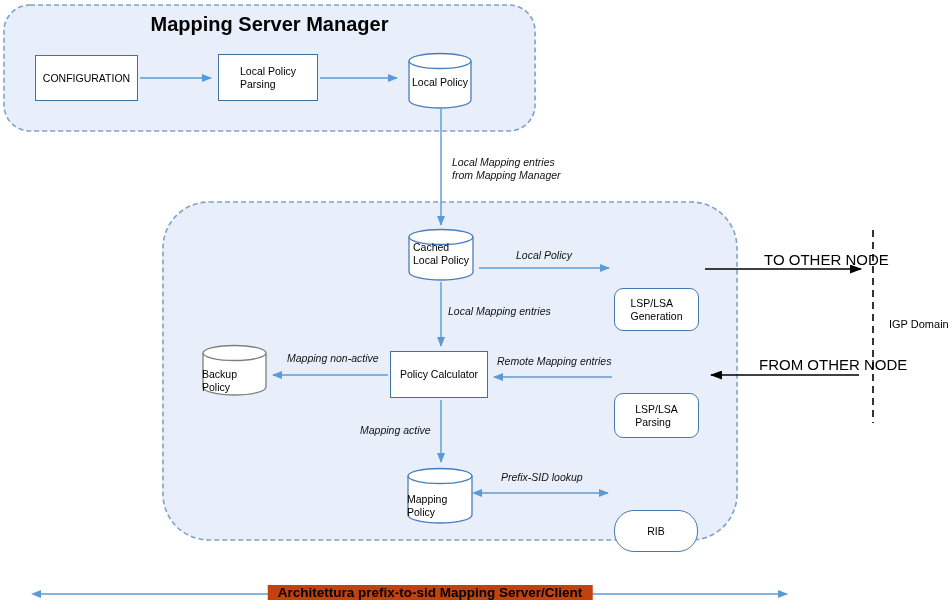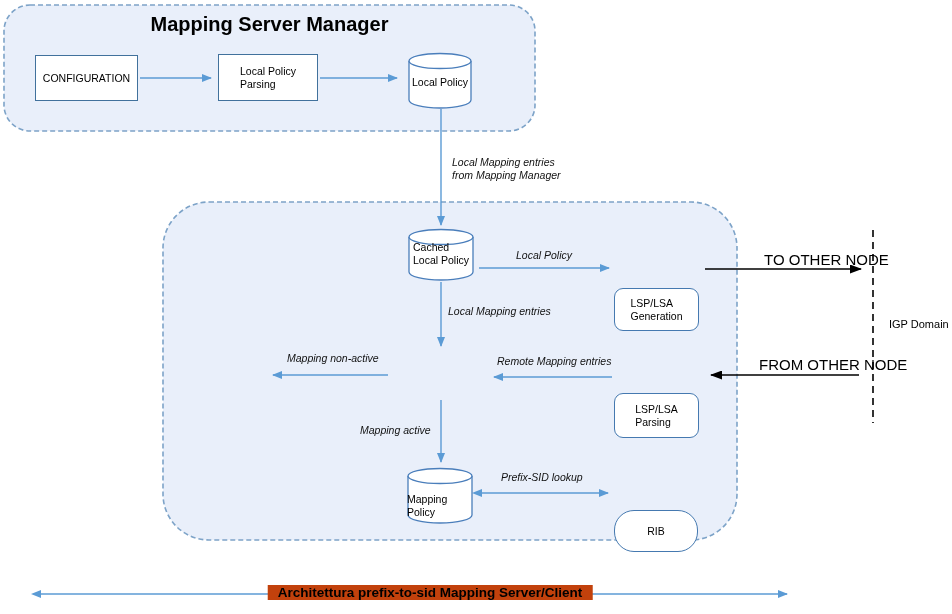--- a/index.html
+++ b/index.html
@@ -85,20 +85,25 @@
     <span class="lines">
         <div>CONFIGURATION</div>
       </span>
   </div>
   <div class="rect-node" style="left:218px;top:54px;width:100px;height:47px;">
     <span class="lines">
         <div>Local Policy</div>
         <div>Parsing</div>
       </span>
   </div>
+  <div class="rect-node center" style="left:390px;top:351px;width:98px;height:47px;">
+    <span class="lines">
+        <div>Policy Calculator</div>
+      </span>
+  </div>
   <div class="rect-node rounded" style="left:614px;top:248px;width:85px;height:43px;">
     <span class="lines">
         <div>LSP/LSA</div>
         <div>Generation</div>
       </span>
   </div>
   <div class="rect-node rounded" style="left:614px;top:353px;width:85px;height:45px;">
     <span class="lines">
         <div>LSP/LSA</div>
         <div>Parsing</div>
@@ -123,20 +128,29 @@
   <div class="cyl" style="left:408px;top:228px;width:66px;height:53px;">
     <svg width="66" height="53" viewBox="0 0 66 53">
       <path d="M1,9 L1,44 A32,8 0 0 0 65,44 L65,9" fill="#ffffff" stroke="#4a7ebb" stroke-width="1.3"></path>
       <ellipse cx="33" cy="9" rx="32" ry="7.5" fill="#ffffff" stroke="#4a7ebb" stroke-width="1.3"></ellipse>
     </svg>
     <div class="cyl-label" style="top:13px;">
       <span class="lines"><div>Cached</div><div>Local Policy</div></span>
     </div>
   </div>
 
+  <div class="cyl" style="left:202px;top:344px;width:65px;height:52px;">
+    <svg width="65" height="52" viewBox="0 0 65 52">
+      <path d="M1,9 L1,43 A31.5,8 0 0 0 64,43 L64,9" fill="#ffffff" stroke="#7f7f7f" stroke-width="1.3"></path>
+      <ellipse cx="32.5" cy="9" rx="31.5" ry="7.5" fill="#ffffff" stroke="#7f7f7f" stroke-width="1.3"></ellipse>
+    </svg>
+    <div class="cyl-label" style="top:24px;">
+      <span class="lines"><div>Backup Policy</div></span>
+    </div>
+  </div>
 
   <div class="cyl" style="left:407px;top:467px;width:66px;height:57px;">
     <svg width="66" height="57" viewBox="0 0 66 57">
       <path d="M1,9 L1,48 A32,8 0 0 0 65,48 L65,9" fill="#ffffff" stroke="#4a7ebb" stroke-width="1.3"></path>
       <ellipse cx="33" cy="9" rx="32" ry="7.5" fill="#ffffff" stroke="#4a7ebb" stroke-width="1.3"></ellipse>
     </svg>
     <div class="cyl-label" style="top:26px;">
       <span class="lines"><div>Mapping Policy</div></span>
     </div>
   </div>

